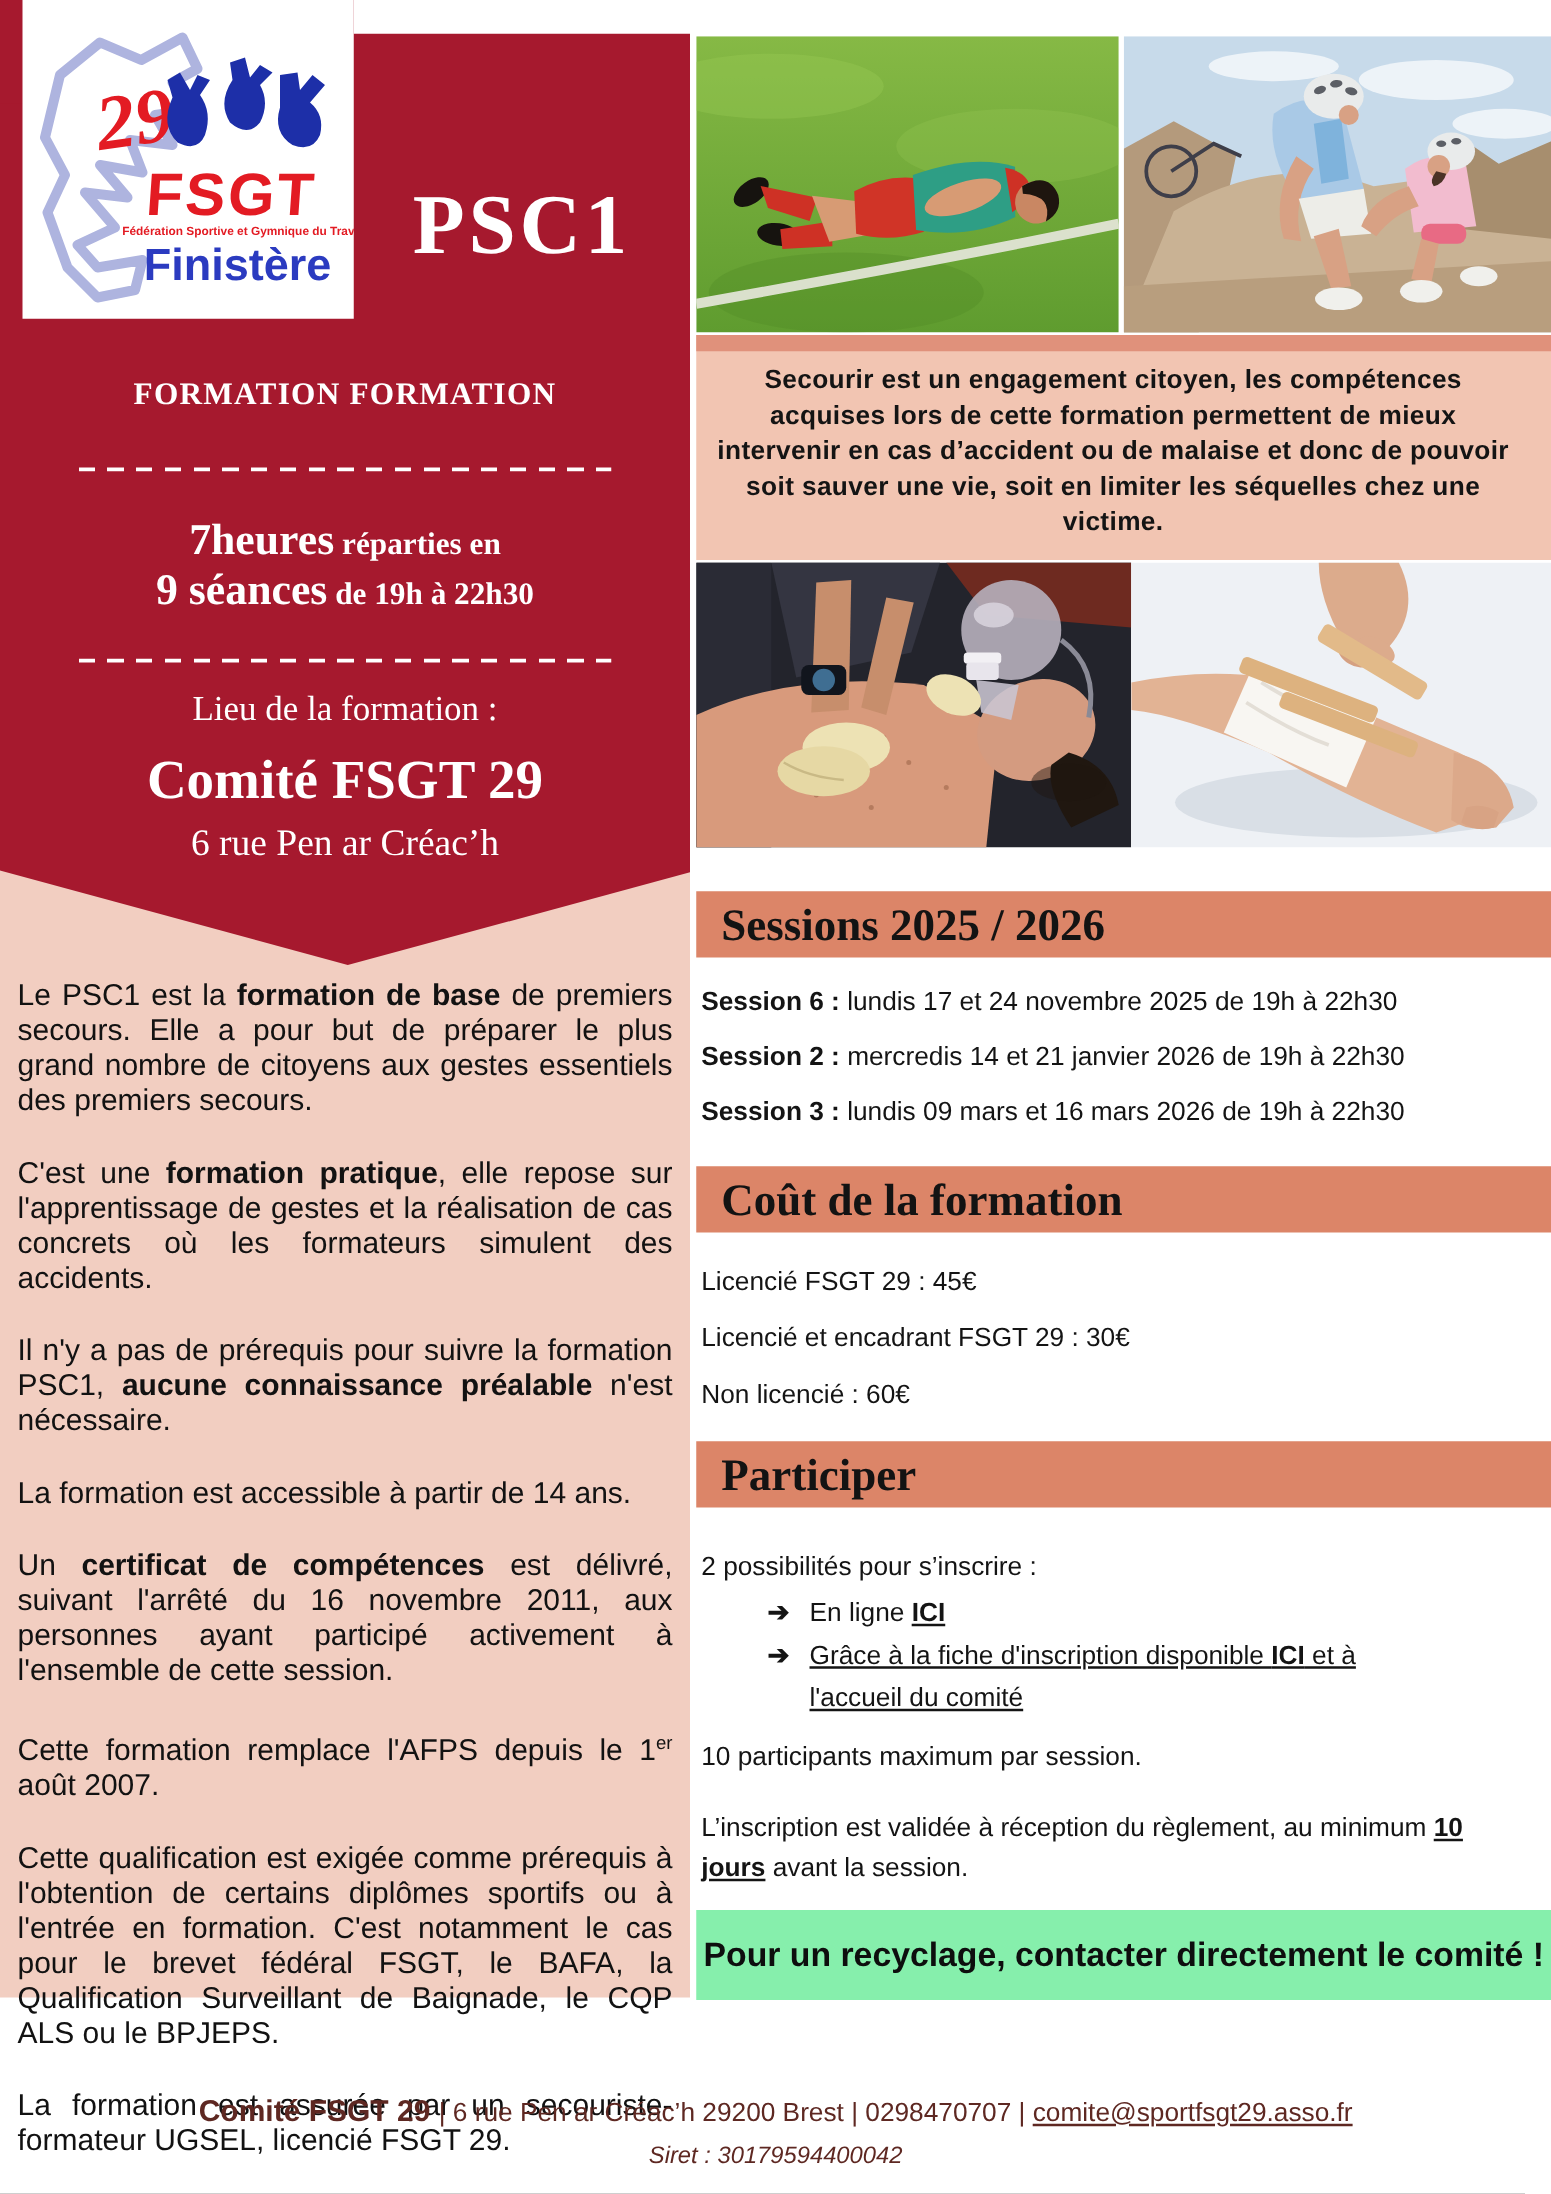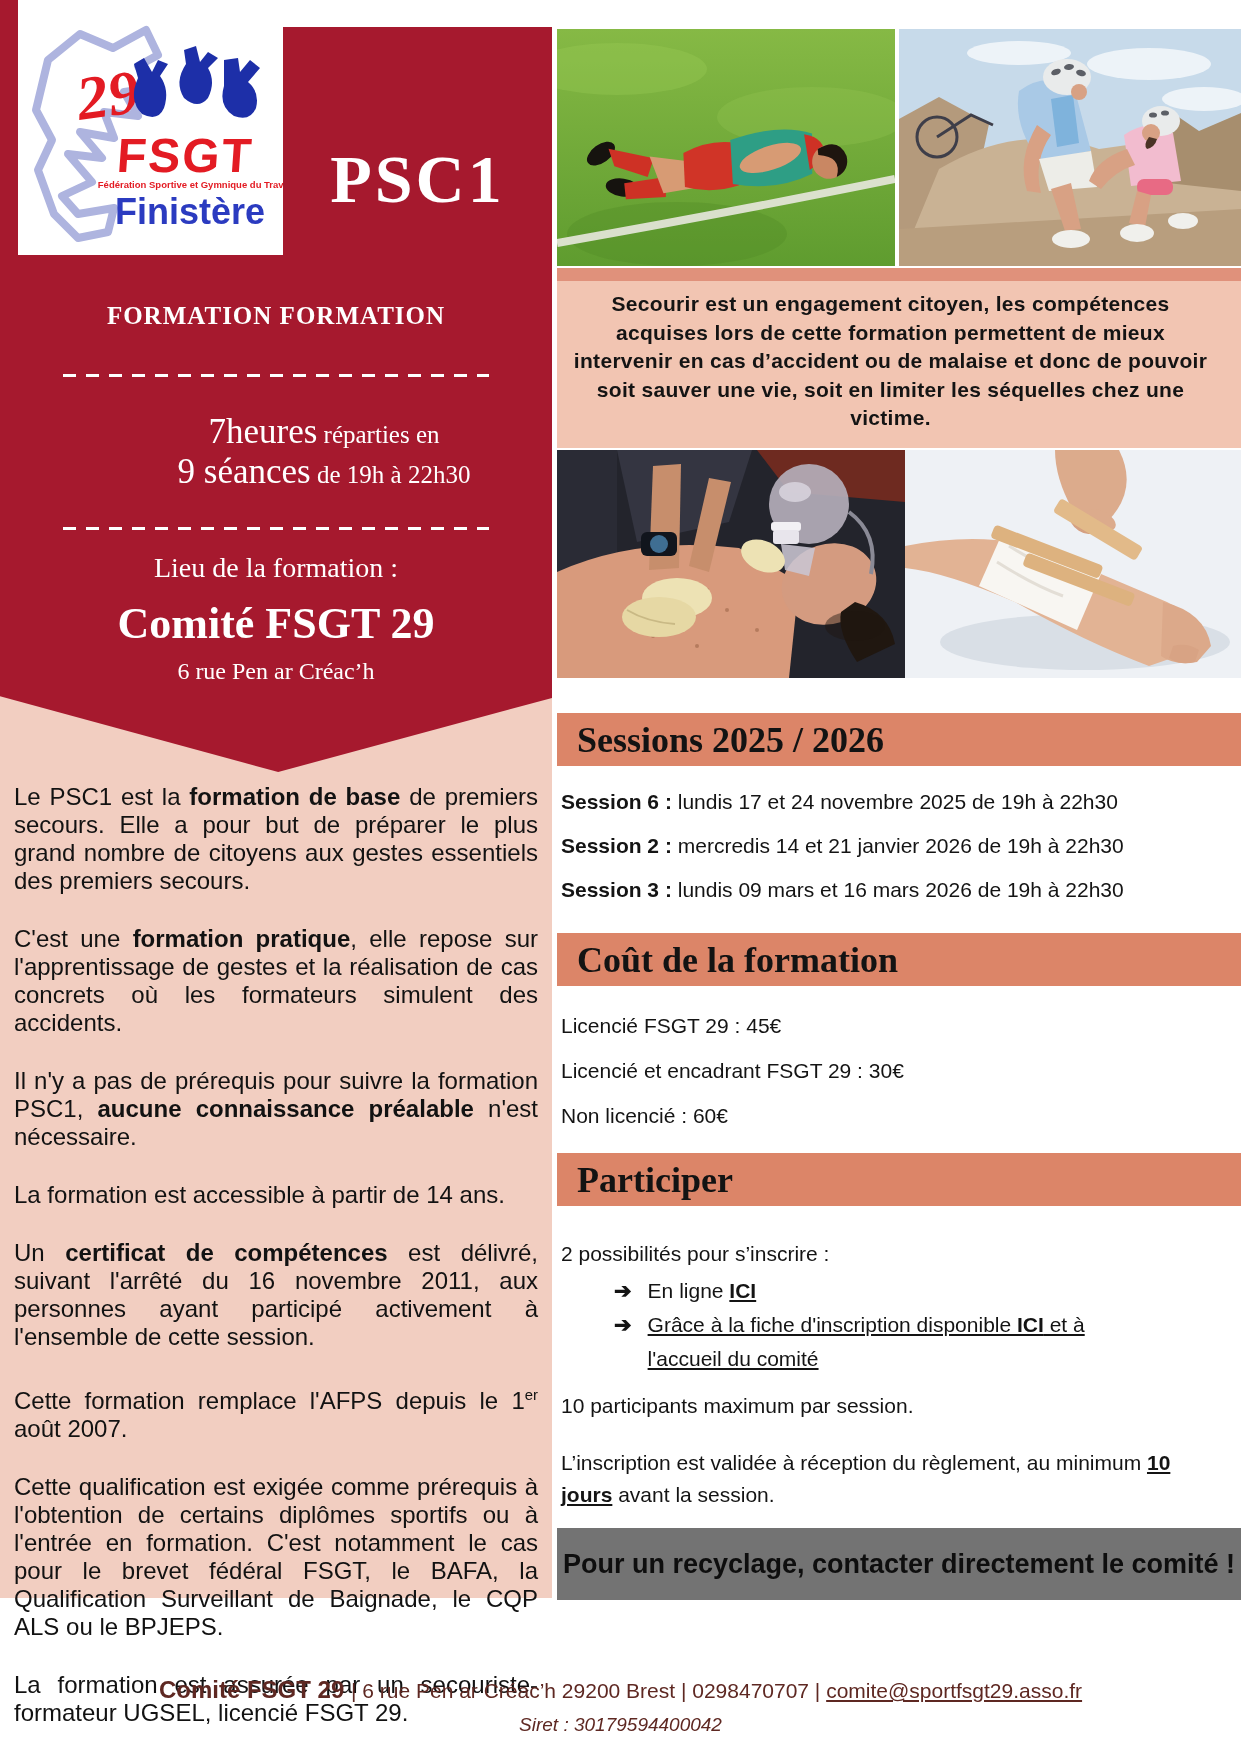--- a/index.html
+++ b/index.html
@@ -13,26 +13,26 @@
   .white-topstrip{left:283px;top:0;width:269px;height:27px;background:#ffffff;}
   .corner-red{left:0;top:0;width:18px;height:83px;background:#A6192E;}
   .logo-box{left:18px;top:0;width:265px;height:255px;background:#ffffff;}
   .psc1{left:283px;top:140px;width:269px;text-align:center;color:#fff;
         font-family:"Liberation Serif",serif;font-weight:bold;font-size:68px;letter-spacing:3px;}
   .red-center{left:0;width:552px;text-align:center;color:#fff;font-family:"Liberation Serif",serif;}
   .subtitle{top:302px;font-weight:bold;font-size:25px;letter-spacing:1px;}
   .dash{left:63px;width:426px;height:3px;
         background-image:repeating-linear-gradient(90deg,#fff 0 13px,transparent 13px 23px);}
   .dash1{top:374px;} .dash2{top:527px;}
-  .dur{font-weight:normal;margin-left:48px;}
+  .dur{font-weight:bold;}
   .dur1{top:412px;} .dur2{top:452px;}
   .dur .big{font-size:35px;} .dur .small{font-size:25px;}
   .loc-label{top:552px;font-size:28px;}
   .loc-name{top:598px;font-weight:bold;font-size:44px;}
-  .loc-addr{top:658px;font-size:24px;}
+  .loc-addr{top:658px;font-size:30px;}
   .paras{left:14px;top:783px;width:524px;color:#121212;font-size:24px;line-height:28px;text-align:justify;}
   .paras p{margin:0 0 30px 0;}
   
   .photo{left:557px;}
   .photo svg{display:block;}
   .intro{left:557px;top:268px;width:684px;height:180px;background:#F2C5B2;}
   .intro-strip{position:absolute;left:0;top:0;width:100%;height:13px;background:#E0917B;}
   .intro-text{position:absolute;left:11px;right:28px;top:22px;text-align:center;color:#141414;
               font-weight:bold;font-size:21px;line-height:28.5px;letter-spacing:.3px;}
   .band{left:557px;width:684px;height:53px;background:#DC8568;color:#131313;display:flex;align-items:center;
@@ -43,21 +43,21 @@
   .sessions-list .lbl{font-weight:bold;}
   .cost-list{left:561px;top:1014px;width:678px;color:#141414;font-size:21px;}
   .cost-list .row{margin-bottom:21px;}
   .pp-intro{left:561px;top:1242px;color:#141414;font-size:21px;}
   .bullets{left:614px;top:1274px;width:480px;color:#141414;font-size:21px;line-height:34px;}
   .bullet{display:flex;}
   .bullet .arrow{margin-right:16px;font-weight:bold;}
   .bullet .btext{width:470px;}
   .pp-note1{left:561px;top:1394px;color:#141414;font-size:21px;}
   .pp-note2{left:561px;top:1447px;width:645px;color:#141414;font-size:21px;line-height:32px;}
-  .orange-banner{left:557px;top:1528px;width:684px;height:72px;background:#737373;color:#0e0e0e;
+  .orange-banner{left:557px;top:1528px;width:684px;height:72px;background:#86efac;color:#0e0e0e;
                  display:flex;align-items:center;justify-content:center;font-weight:bold;font-size:27px;}
   
   .footer1{left:0;top:1676px;width:1241px;text-align:center;color:#5E2822;font-size:21px;}
   .footer2{left:0;top:1714px;width:1241px;text-align:center;color:#5E2822;font-size:19px;font-style:italic;}
   
   .seg-b{font-weight:bold;}
   .seg-u{text-decoration:underline;}
   .seg-sup{vertical-align:super;font-size:0.62em;}
   .seg-lg{font-size:24px;font-weight:bold;}
 </style>

